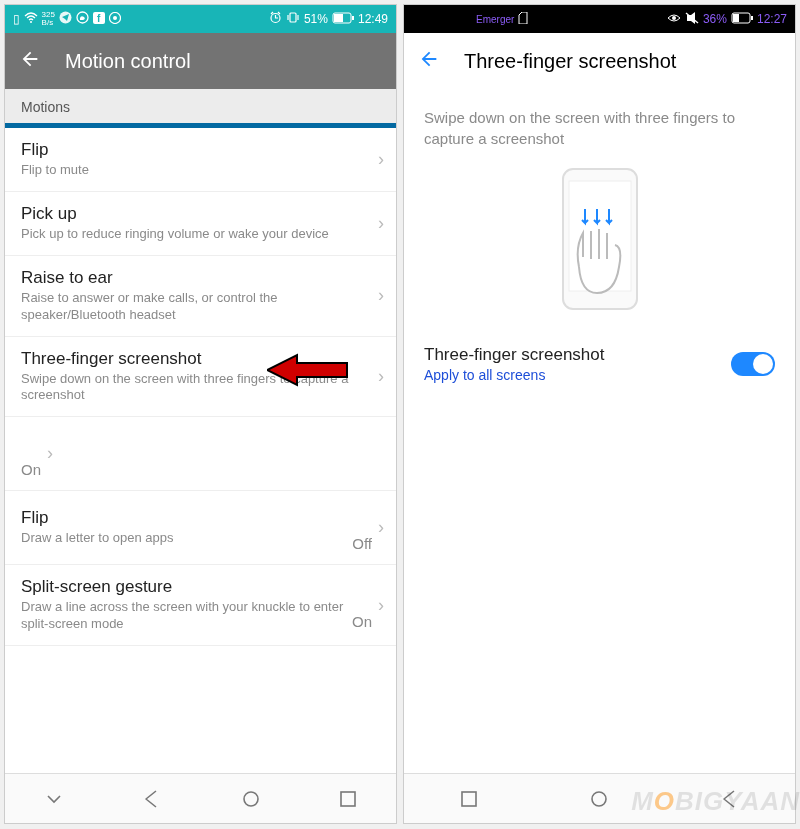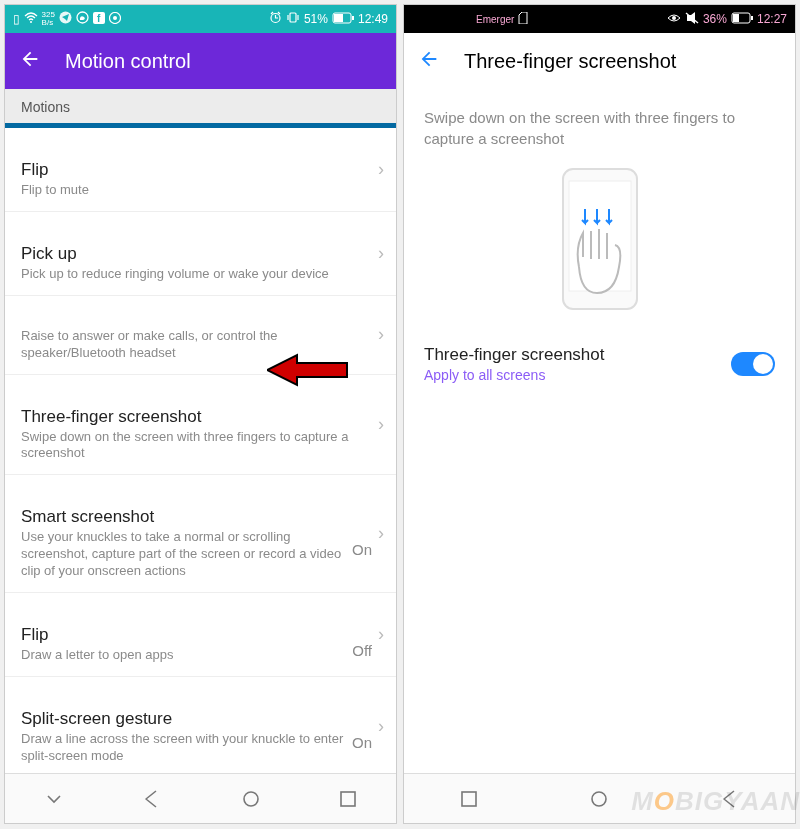--- a/index.html
+++ b/index.html
@@ -4,54 +4,54 @@
 <style>
   * { box-sizing: border-box; margin: 0; padding: 0; font-family: -apple-system, "Helvetica Neue", Arial, sans-serif; }
   body { width: 800px; height: 829px; background: #f0f0f0; position: relative; display: flex; }
   .phone { width: 393px; height: 820px; background: #fff; position: relative; display: flex; flex-direction: column; border: 1px solid #ccc; }
   .phone-left { margin: 4px 3px 4px 4px; }
   .phone-right { margin: 4px 4px 4px 3px; }
 
   
   .statusbar { height: 28px; display: flex; align-items: center; justify-content: space-between; padding: 0 8px; font-size: 12px; }
   .sb-teal { background: #18b5b7; color: #fff; }
-  .sb-black { background: #000; color: #f9a8d4; }
+  .sb-black { background: #000; color: #8b5cf6; }
   .sb-side { display: flex; align-items: center; gap: 4px; }
   .sb-icon { display: inline-block; }
   .bps { font-size: 8px; line-height: 1; display:inline-block; text-align:left; }
 
   
   .titlebar { height: 56px; display: flex; align-items: center; padding: 0 14px; gap: 24px; }
-  .tb-teal { background: #6d28d9; color: #fff; }
+  .tb-teal { background: #737373; color: #fff; }
   .tb-white { background: #fff; color: #000; }
   .titlebar .arrow-back { font-size: 24px; line-height: 1; }
   .titlebar .title { font-size: 20px; font-weight: 400; }
 
   
   .content { flex: 1; overflow-y: auto; background: #fff; }
   .section-header { background: #ececec; color: #555; font-size: 14px; padding: 10px 16px 8px; font-weight: 500; border-bottom: 5px solid #0369a1; }
   .item { display: flex; align-items: center; padding: 12px 12px 12px 16px; border-bottom: 1px solid #eee; position: relative; }
-  .item-main { flex: 1; padding-right: 8px; margin-top: 20px; }
+  .item-main { flex: 1; padding-right: 8px; }
   .item-title { font-size: 17px; color: #222; margin-bottom: 2px; }
   .item-sub { font-size: 13px; color: #8a8a8a; line-height: 1.3; }
   .item-right { display: flex; align-items: center; gap: 6px; }
   .val { font-size: 15px; color: #8a8a8a; margin-top: 32px; }
   .chev { color: #bbb; font-size: 18px; }
 
   
   .desc { color: #8a8a8a; font-size: 15px; padding: 18px 20px 12px; line-height: 1.4; }
 
   
   .illus { display: flex; justify-content: center; padding: 6px 0 14px; }
 
   
   .trow { display: flex; align-items: center; padding: 14px 20px; }
   .trow-main { flex: 1; }
   .trow-title { font-size: 17px; color: #222; margin-bottom: 2px; }
-  .trow-sub { font-size: 14px; color: #8b5cf6; }
+  .trow-sub { font-size: 14px; color: #1d4ed8; }
   .switch { width: 44px; height: 24px; border-radius: 12px; background: #1e88ff; position: relative; }
   .switch::after { content: ""; position: absolute; right: 2px; top: 2px; width: 20px; height: 20px; border-radius: 50%; background: #fff; }
 
   
   .navbar { height: 50px; border-top: 1px solid #ddd; display: flex; align-items: center; justify-content: space-around; background: #fafafa; }
   .navbar svg { display:block; }
   .nav-left-caret { font-size: 22px; color: #666; }
 
   
   .red-arrow { position: absolute; z-index: 5; }
@@ -151,43 +151,40 @@
         <div class="item-title">Pick up</div>
         <div class="item-sub">Pick up to reduce ringing volume or wake your device</div>
       </div>
       <div class="item-right">
           <span class="chev">›</span>
         </div>
     </div>
 
     <div class="item">
       <div class="item-main">
+        <div class="item-title">Raise to ear</div>
         <div class="item-sub">Raise to answer or make calls, or control the speaker/Bluetooth headset</div>
       </div>
       <div class="item-right">
           <span class="chev">›</span>
         </div>
     </div>
 
     <div class="item">
       <div class="item-main">
         <div class="item-title">Three-finger screenshot</div>
         <div class="item-sub">Swipe down on the screen with three fingers to capture a screenshot</div>
       </div>
       <div class="item-right">
           <span class="chev">›</span>
         </div>
     </div>
 
 
     <div class="item">
-      <div class="item-main">
-        <div class="item-title">Smart screenshot</div>
-        <div class="item-sub">Use your knuckles to take a normal or scrolling screenshot, capture part of the screen or record a video clip of your onscreen actions</div>
-      </div>
       <div class="item-right">
           <span class="val">On</span>
           <span class="chev">›</span>
         </div>
     </div>
 
     <div class="item">
       <div class="item-main">
         <div class="item-title">Flip</div>
         <div class="item-sub">Draw a letter to open apps</div>

